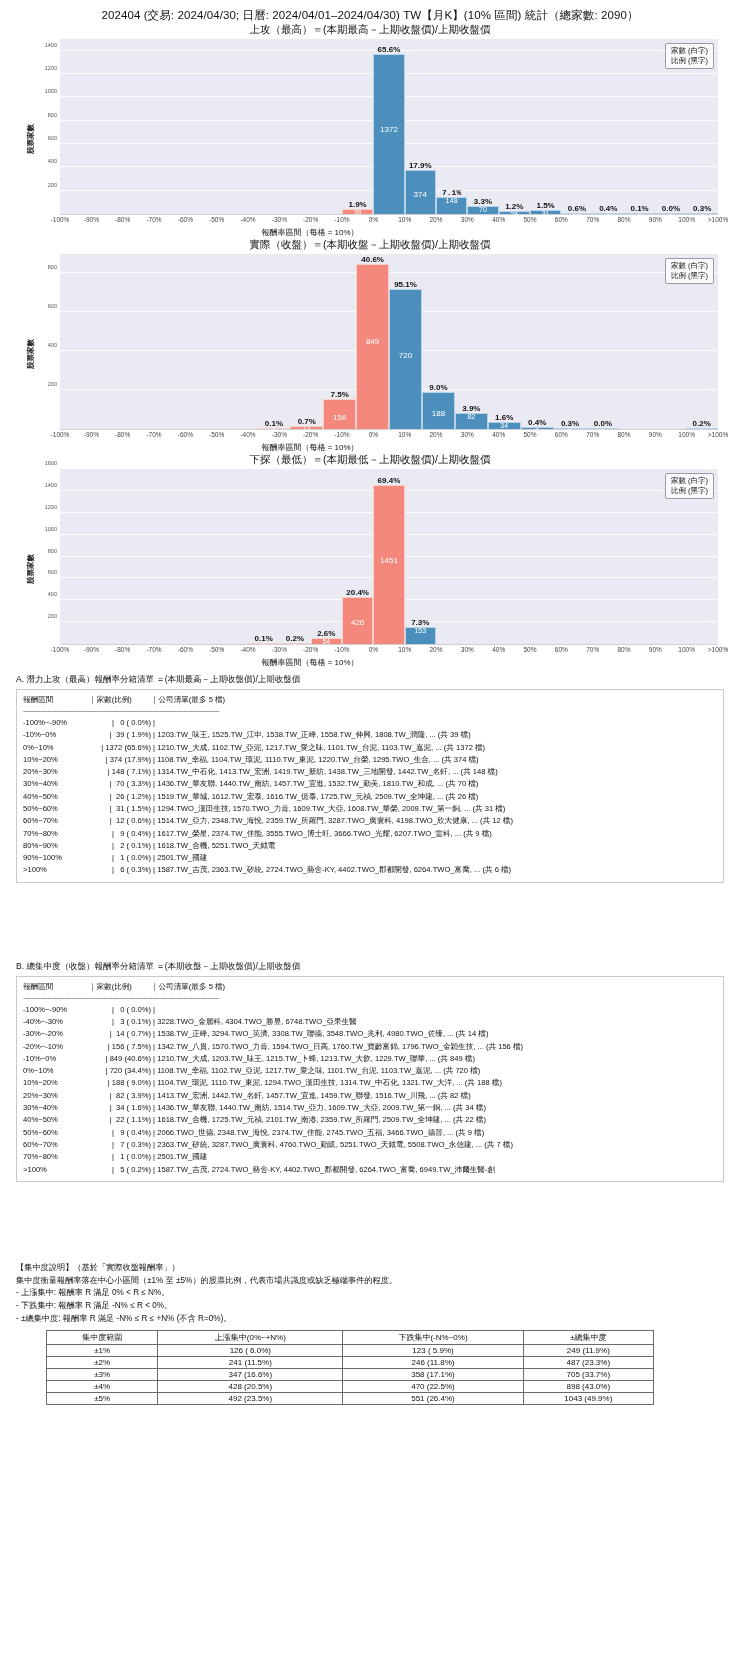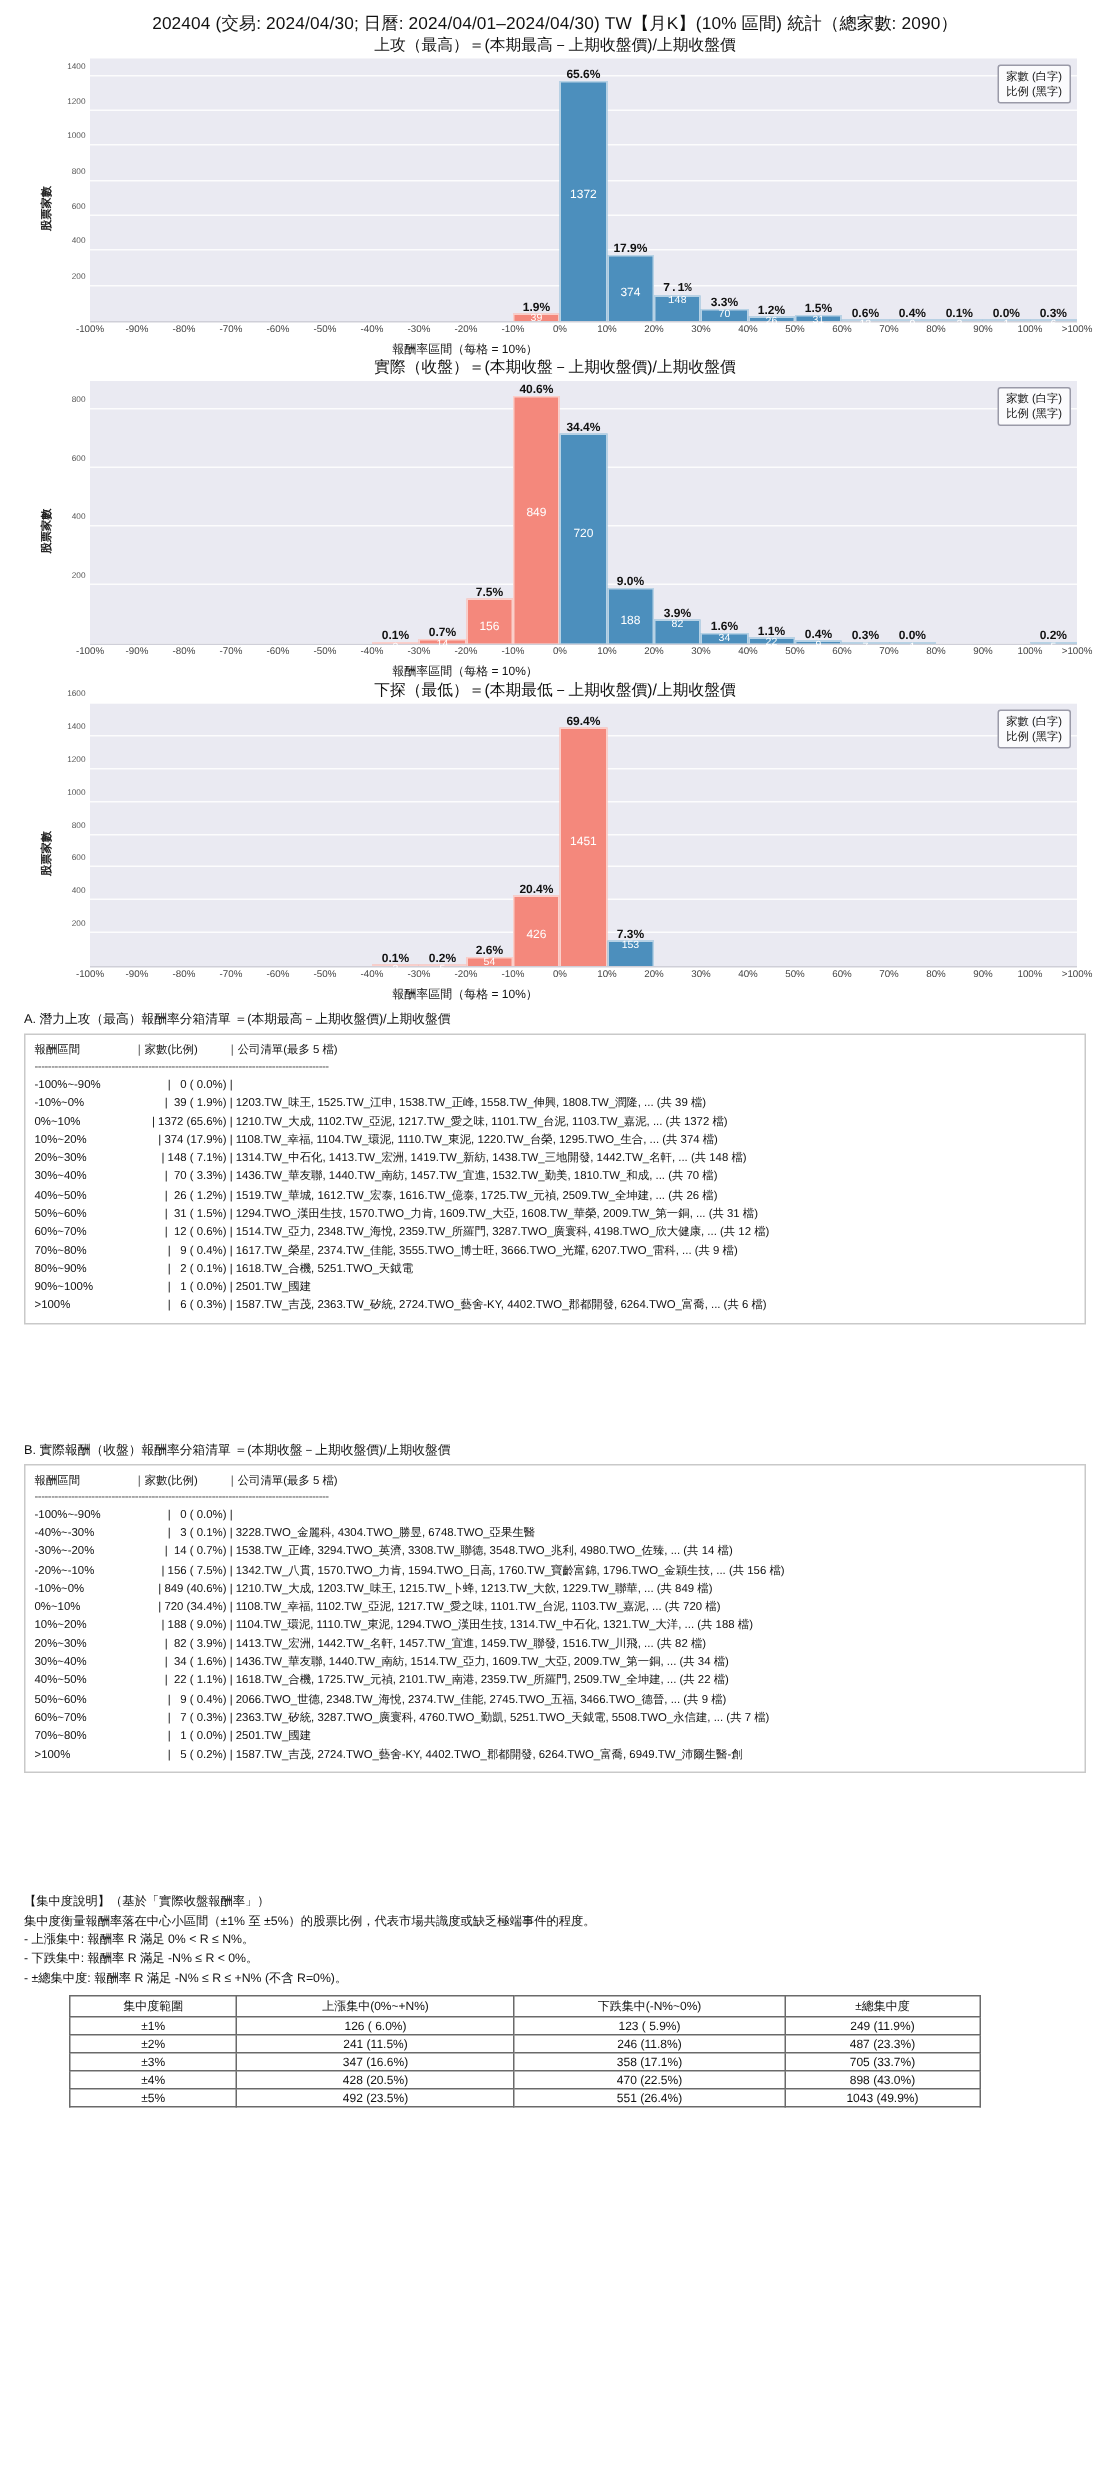--- a/index.html
+++ b/index.html
@@ -382,45 +382,39 @@
               </div>
               <div class="bincol">
                 <div class="bar down" style="height: 94.3333%;">
                   <div class="bar-count">849</div>
                   <div class="bar-pct">40.6%</div>
                 </div>
               </div>
               <div class="bincol">
                 <div class="bar up" style="height: 80%;">
                   <div class="bar-count">720</div>
-                  <div class="bar-pct">34.4%</div>
+                  <div class="bar-pct">95.1%</div>
                 </div>
               </div>
               <div class="bincol">
                 <div class="bar up" style="height: 20.8889%;">
                   <div class="bar-count">188</div>
                   <div class="bar-pct">9.0%</div>
                 </div>
               </div>
               <div class="bincol">
                 <div class="bar up" style="height: 9.11111%;">
                   <div class="bar-count small">82</div>
                   <div class="bar-pct">3.9%</div>
                 </div>
               </div>
               <div class="bincol">
                 <div class="bar up" style="height: 3.77778%;">
                   <div class="bar-count small">34</div>
                   <div class="bar-pct">1.6%</div>
-                </div>
-              </div>
-              <div class="bincol">
-                <div class="bar up" style="height: 2.44444%;">
-                  <div class="bar-count small">22</div>
-                  <div class="bar-pct">1.1%</div>
                 </div>
               </div>
               <div class="bincol">
                 <div class="bar up" style="height: 1%;">
                   <div class="bar-count small">9</div>
                   <div class="bar-pct">0.4%</div>
                 </div>
               </div>
               <div class="bincol">
                 <div class="bar up" style="height: 0.8%;">
@@ -599,21 +593,21 @@
         <div class="mono-row"><span class="k">60%~70%</span><span class="c">|  12 ( 0.6%)</span><span> | 1514.TW_亞力, 2348.TW_海悅, 2359.TW_所羅門, 3287.TWO_廣寰科, 4198.TWO_欣大健康, ... (共 12 檔)</span></div>
         <div class="mono-row"><span class="k">70%~80%</span><span class="c">|   9 ( 0.4%)</span><span> | 1617.TW_榮星, 2374.TW_佳能, 3555.TWO_博士旺, 3666.TWO_光耀, 6207.TWO_雷科, ... (共 9 檔)</span></div>
         <div class="mono-row"><span class="k">80%~90%</span><span class="c">|   2 ( 0.1%)</span><span> | 1618.TW_合機, 5251.TWO_天鉞電</span></div>
         <div class="mono-row"><span class="k">90%~100%</span><span class="c">|   1 ( 0.0%)</span><span> | 2501.TW_國建</span></div>
         <div class="mono-row"><span class="k">&gt;100%</span><span class="c">|   6 ( 0.3%)</span><span> | 1587.TW_吉茂, 2363.TW_矽統, 2724.TWO_藝舍-KY, 4402.TWO_郡都開發, 6264.TWO_富喬, ... (共 6 檔)</span></div>
       </div>
   </div>
 </div>
 
 <div class="section" style="margin-top:78px;">
-  <div class="section-title">B. 實際報酬（收盤）報酬率分箱清單 ＝(本期收盤－上期收盤價)/上期收盤價</div>
+  <div class="section-title">B. 總集中度（收盤）報酬率分箱清單 ＝(本期收盤－上期收盤價)/上期收盤價</div>
   <div class="mono-box">
     <div class="mono-row"><span class="k">報酬區間</span><span class="c" style="text-align:left">｜家數(比例)</span><span>｜公司清單(最多 5 檔)</span></div>
     <div class="dashline">----------------------------------------------------------------------------------------</div>
     <div id="rows-b">
         <div class="mono-row"><span class="k">-100%~-90%</span><span class="c">|   0 ( 0.0%)</span><span> |</span></div>
         <div class="mono-row"><span class="k">-40%~-30%</span><span class="c">|   3 ( 0.1%)</span><span> | 3228.TWO_金麗科, 4304.TWO_勝昱, 6748.TWO_亞果生醫</span></div>
         <div class="mono-row"><span class="k">-30%~-20%</span><span class="c">|  14 ( 0.7%)</span><span> | 1538.TW_正峰, 3294.TWO_英濟, 3308.TW_聯德, 3548.TWO_兆利, 4980.TWO_佐臻, ... (共 14 檔)</span></div>
         <div class="mono-row"><span class="k">-20%~-10%</span><span class="c">| 156 ( 7.5%)</span><span> | 1342.TW_八貫, 1570.TWO_力肯, 1594.TWO_日高, 1760.TW_寶齡富錦, 1796.TWO_金穎生技, ... (共 156 檔)</span></div>
         <div class="mono-row"><span class="k">-10%~0%</span><span class="c">| 849 (40.6%)</span><span> | 1210.TW_大成, 1203.TW_味王, 1215.TW_卜蜂, 1213.TW_大飲, 1229.TW_聯華, ... (共 849 檔)</span></div>
         <div class="mono-row"><span class="k">0%~10%</span><span class="c">| 720 (34.4%)</span><span> | 1108.TW_幸福, 1102.TW_亞泥, 1217.TW_愛之味, 1101.TW_台泥, 1103.TW_嘉泥, ... (共 720 檔)</span></div>

